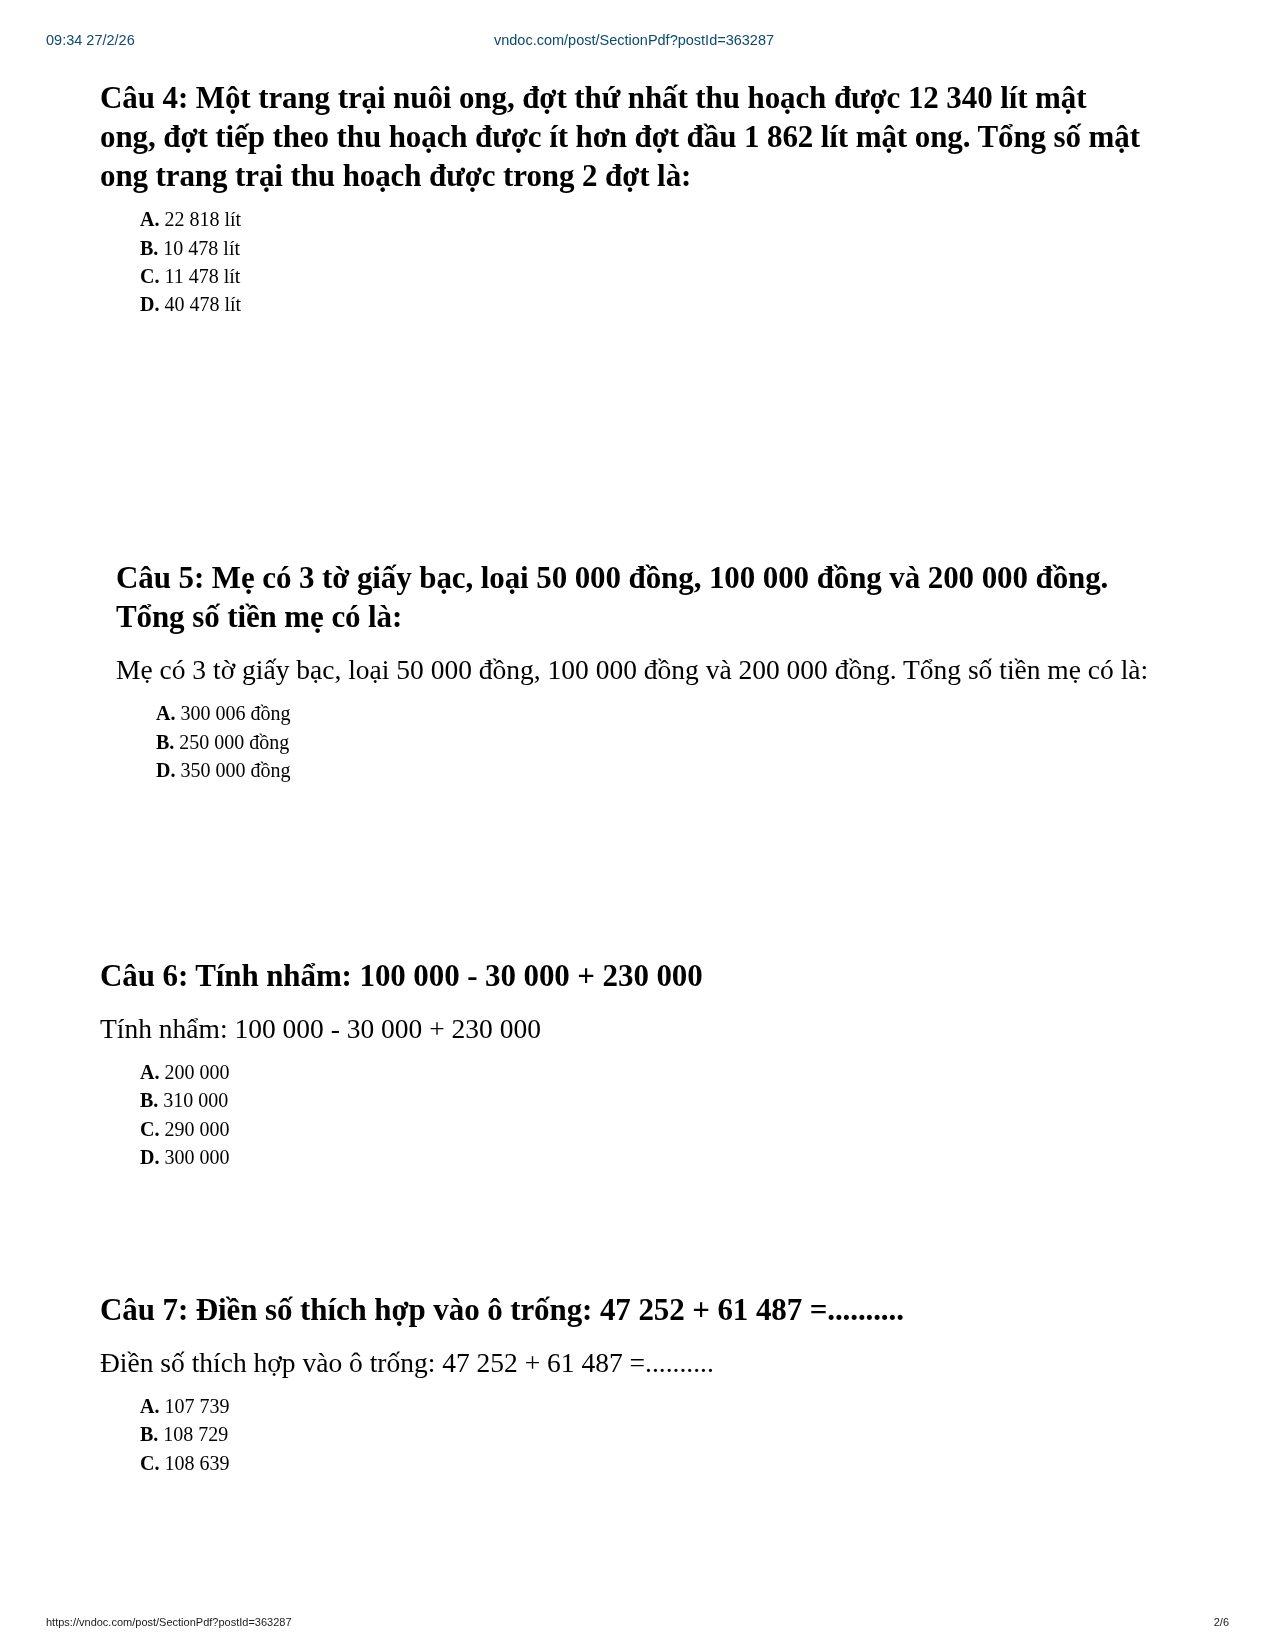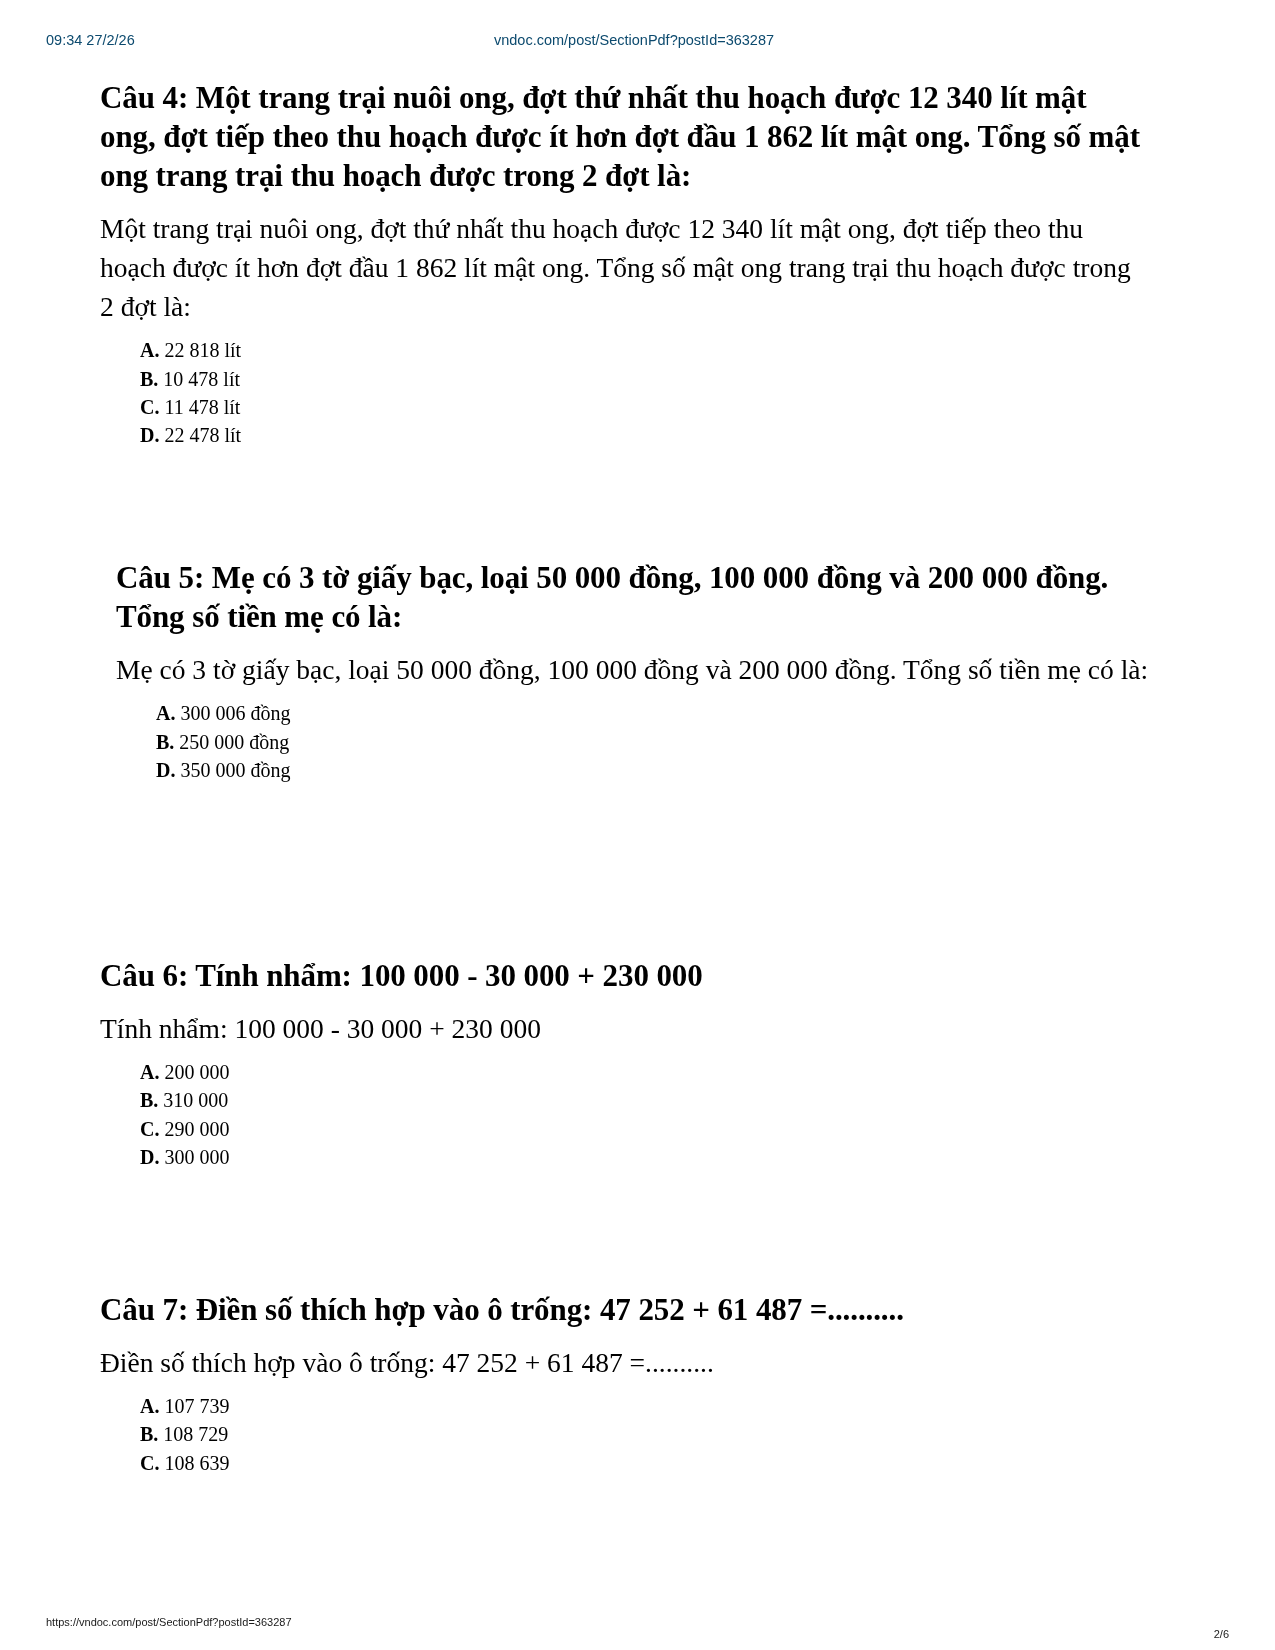--- a/index.html
+++ b/index.html
@@ -68,21 +68,21 @@
   }
   .print-footer .ftr-left {
     position: absolute;
     left: 46px;
     top: 0;
     white-space: nowrap;
   }
   .print-footer .ftr-right {
     position: absolute;
     right: 46px;
-    top: 12px;
+    top: 0;
     white-space: nowrap;
   }
 
   
   .content {
     position: absolute;
     left: 100px;
     top: 78px;
     width: 1040px;
   }
@@ -140,37 +140,36 @@
 
   <div class="print-header">
     <span class="hdr-left">09:34 27/2/26</span>
     <span class="hdr-center">vndoc.com/post/SectionPdf?postId=363287</span>
   </div>
 
   <div class="content">
 
     <div class="question-block" id="block-q4">
       <p class="q-title">Câu 4: Một trang trại nuôi ong, đợt thứ nhất thu hoạch được 12 340 lít mật ong, đợt tiếp theo thu hoạch được ít hơn đợt đầu 1 862 lít mật ong. Tổng số mật ong trang trại thu hoạch được trong 2 đợt là:</p>
-      <p class="q-body">Một trang trại nuôi ong, đợt thứ nhất thu hoạch được 12 340 lít mật ong, đợt tiếp theo thu hoạch được ít hơn đợt đầu 1 862 lít mật ong. Tổng số mật ong trang trại thu hoạch được trong 2 đợt là:</p>
       <ul class="options">
         <li>
           <span class="opt-letter">A.</span>
           <span class="opt-text">22 818 lít</span>
         </li>
         <li>
           <span class="opt-letter">B.</span>
           <span class="opt-text">10 478 lít</span>
         </li>
         <li>
           <span class="opt-letter">C.</span>
           <span class="opt-text">11 478 lít</span>
         </li>
         <li>
           <span class="opt-letter">D.</span>
-          <span class="opt-text">22 478 lít</span>
+          <span class="opt-text">40 478 lít</span>
         </li>
       </ul>
     </div>
 
     <div class="question-block" id="block-q5">
       <p class="q-title">Câu 5: Mẹ có 3 tờ giấy bạc, loại 50 000 đồng, 100 000 đồng và 200 000 đồng. Tổng số tiền mẹ có là:</p>
       <p class="q-body">Mẹ có 3 tờ giấy bạc, loại 50 000 đồng, 100 000 đồng và 200 000 đồng. Tổng số tiền mẹ có là:</p>
       <ul class="options">
         <li>
           <span class="opt-letter">A.</span>

